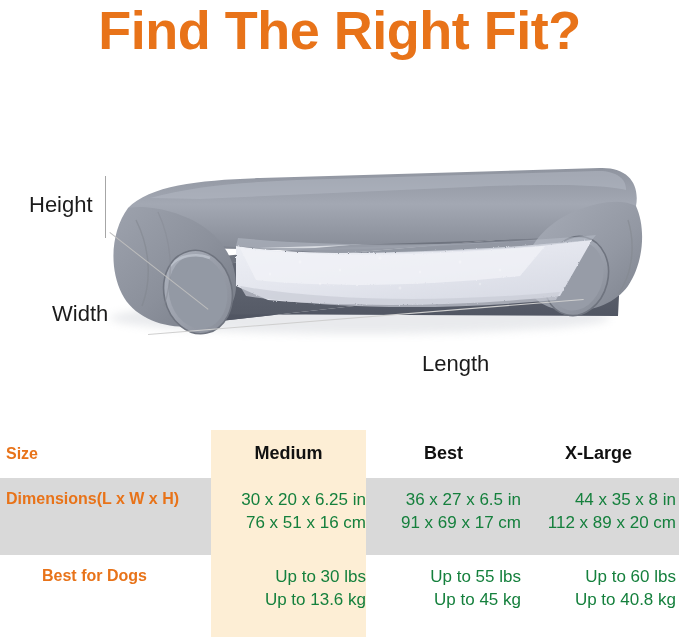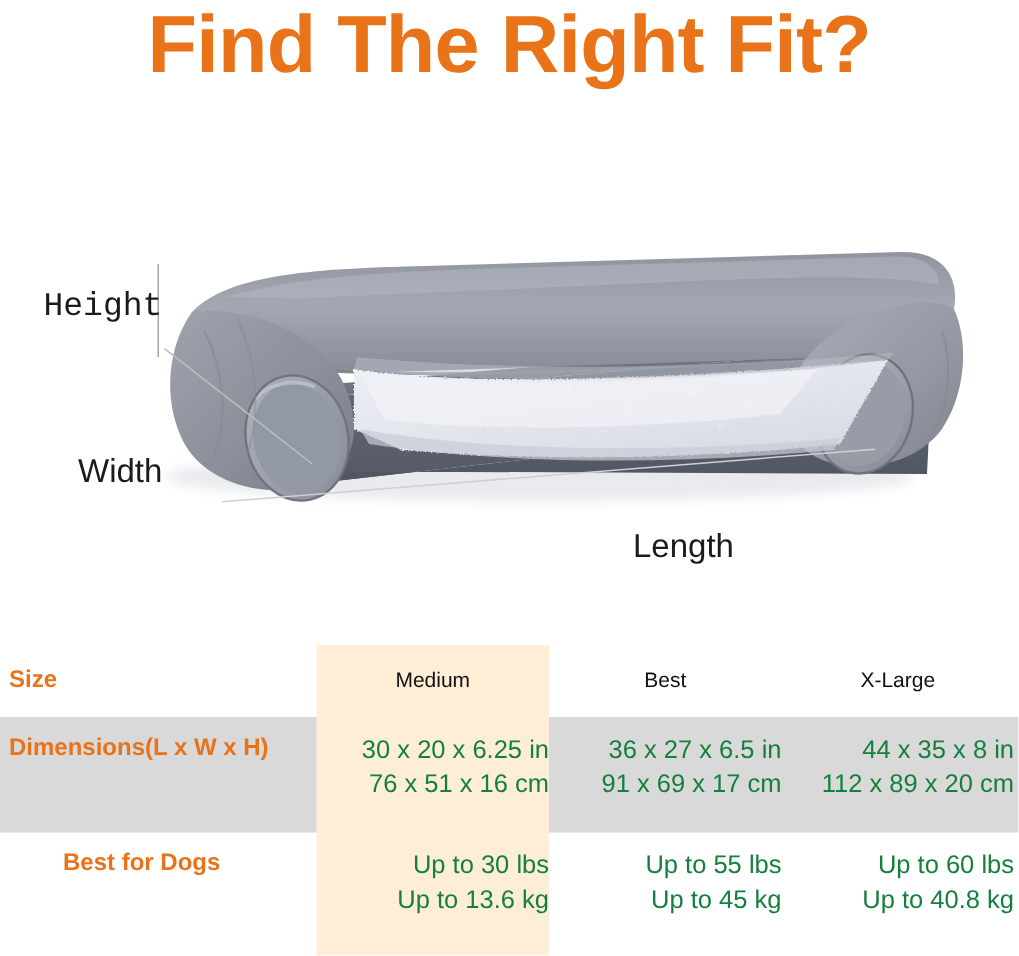--- a/index.html
+++ b/index.html
@@ -42,21 +42,21 @@
   .bed-svg { display: block; }
 
   
   .dim-label {
     position: absolute;
     color: #1b1b1b;
     font-size: 22px;
     line-height: 26px;
     white-space: nowrap;
   }
-  .dim-height { left: 29px;  top: 192px; font-family: Liberation Mono, monospace; }
+  .dim-height { left: 29px;  top: 192px; }
   .dim-width  { left: 52px;  top: 301px; }
   .dim-length { left: 422px; top: 351px; }
 
   
   .dim-line {
     position: absolute;
     background: #a6a6a6;
   }
   .line-height-v {
     left: 105px;  top: 176px;
@@ -123,22 +123,22 @@
     line-height: 20px;
     white-space: nowrap;
   }
   .rowlabel-head { padding-top: 14px; }
   .rowlabel-dims { padding-top: 11px; }
   .rowlabel-dogs { padding-top: 11px; margin-left: 36px; }
 
   .sizehead {
     text-align: center;
     color: #111111;
-    font-size: 14px;
-    font-weight: normal;
+    font-size: 18px;
+    font-weight: bold;
     padding-top: 12px;
     line-height: 22px;
   }
   .cell {
     text-align: right;
     color: #15803d;
     font-size: 17px;
     line-height: 23px;
     padding-top: 10px;
     white-space: nowrap;

